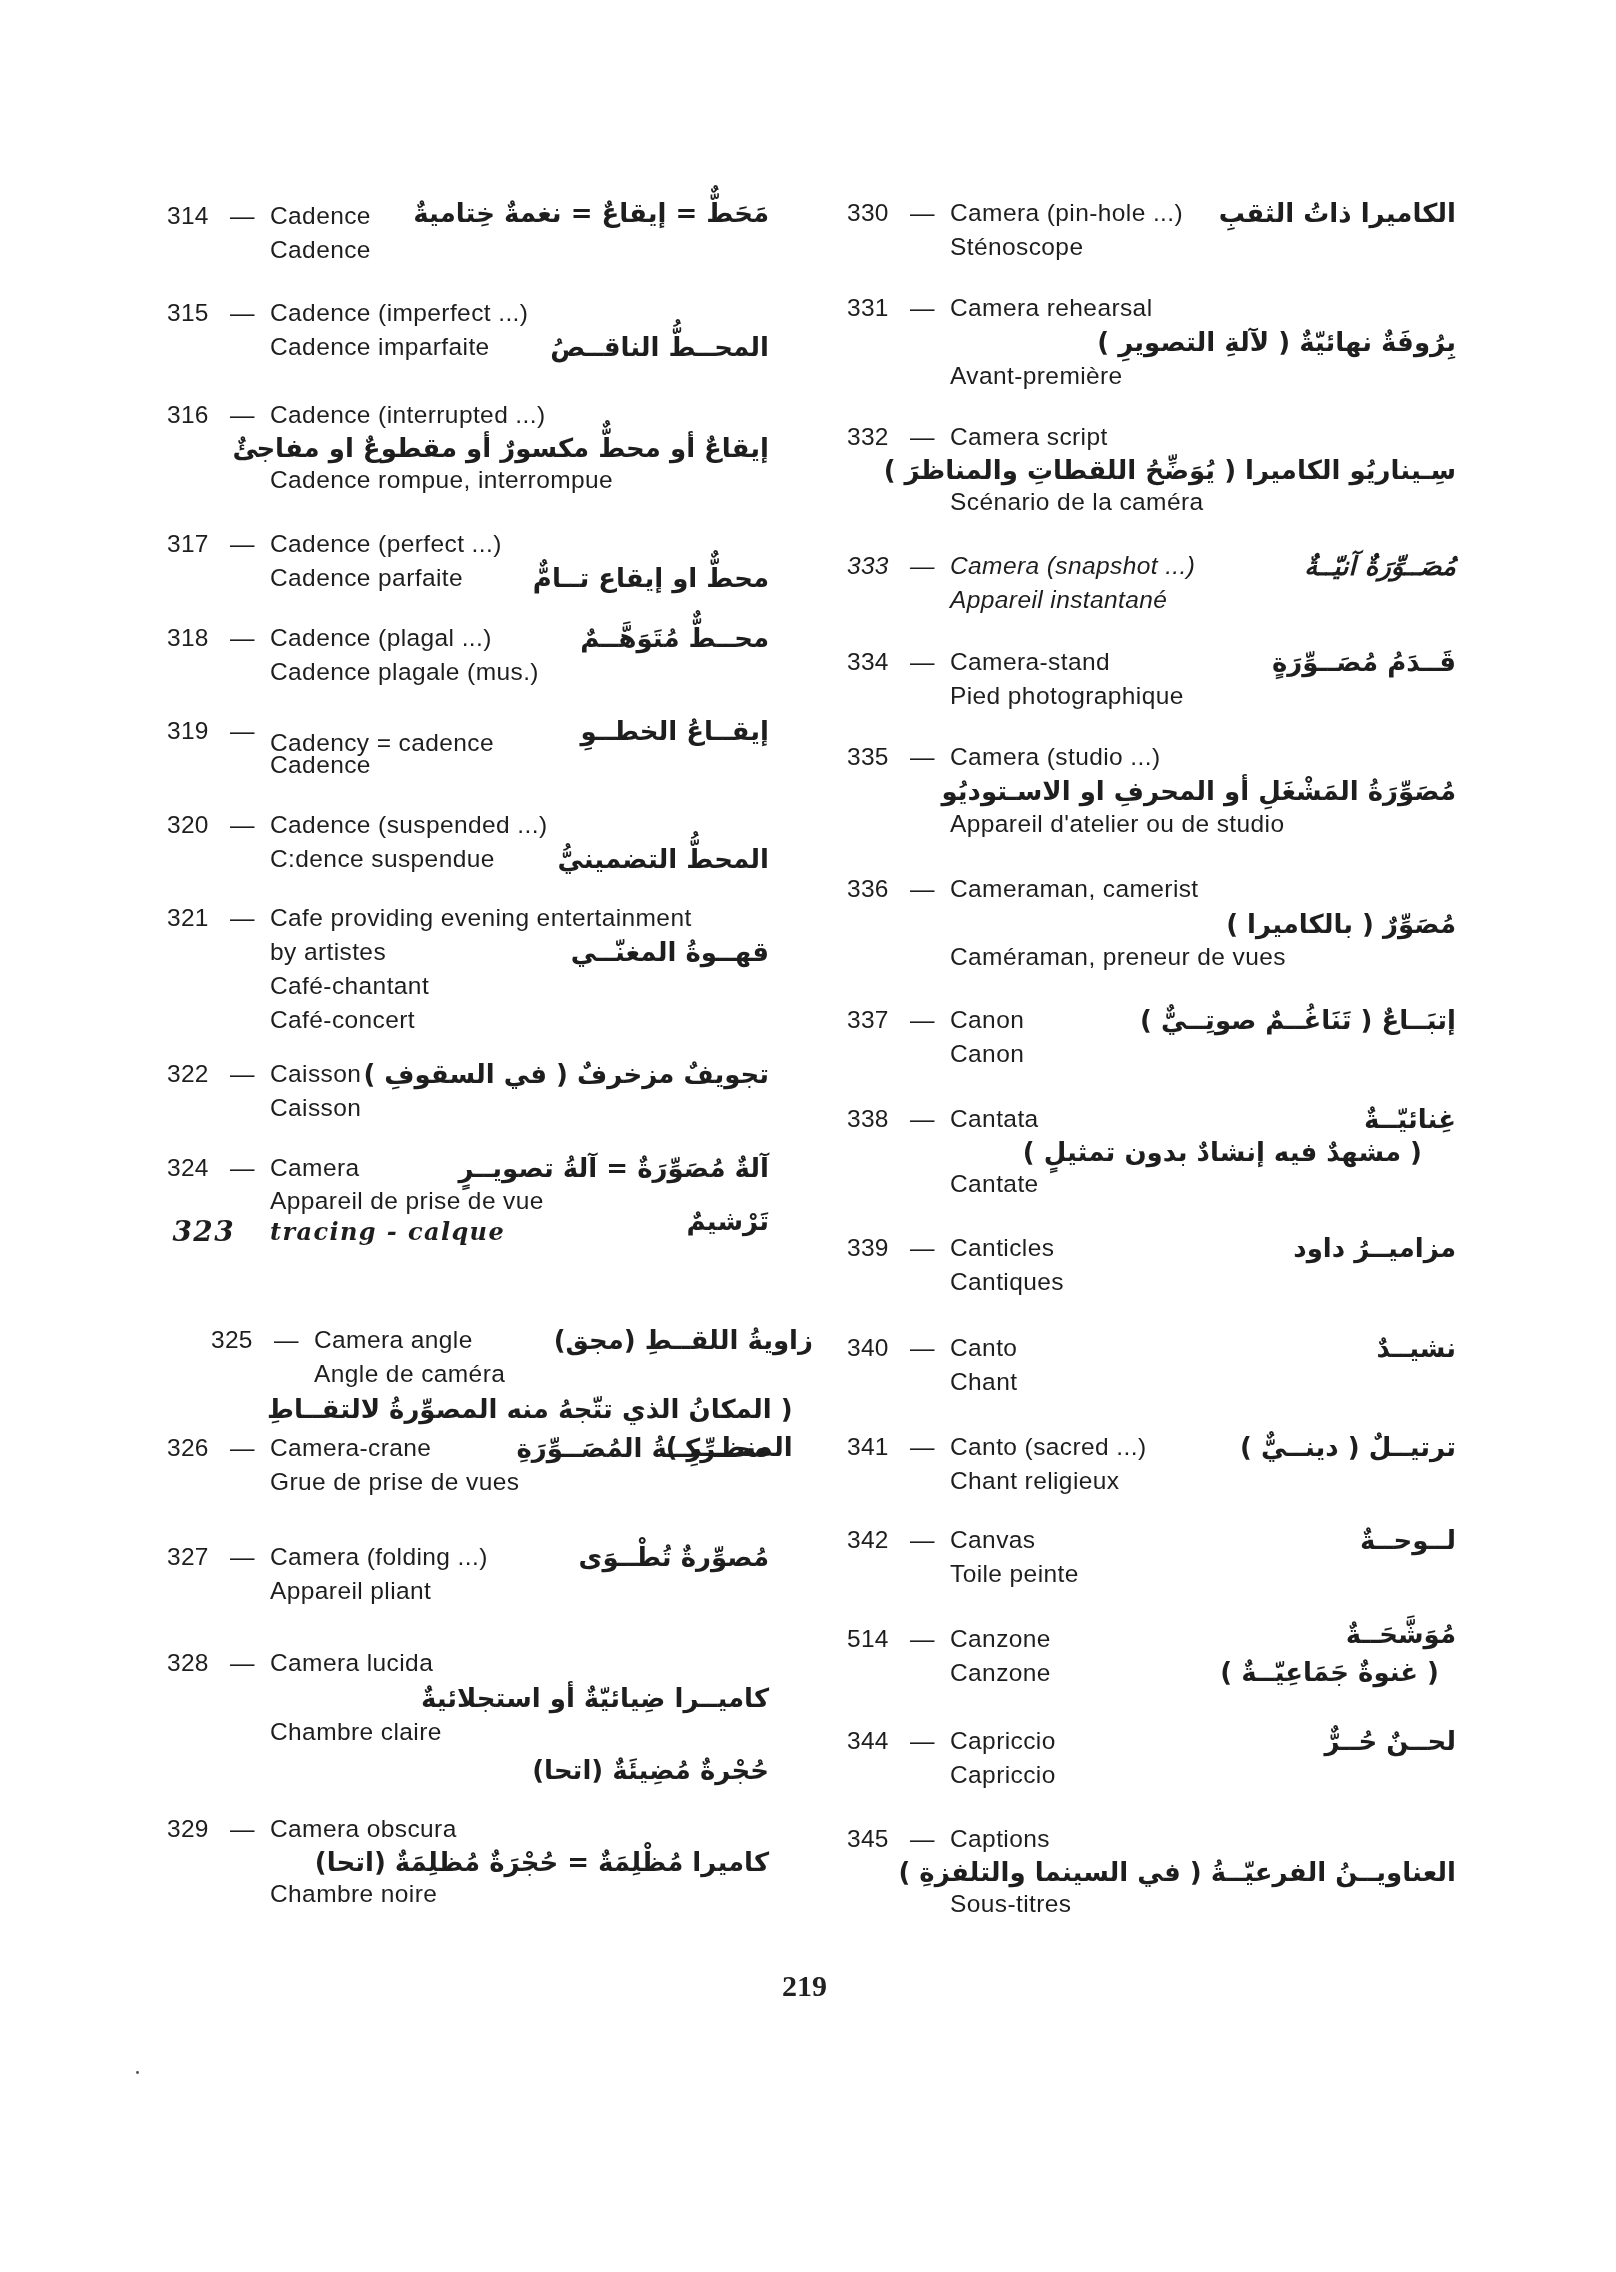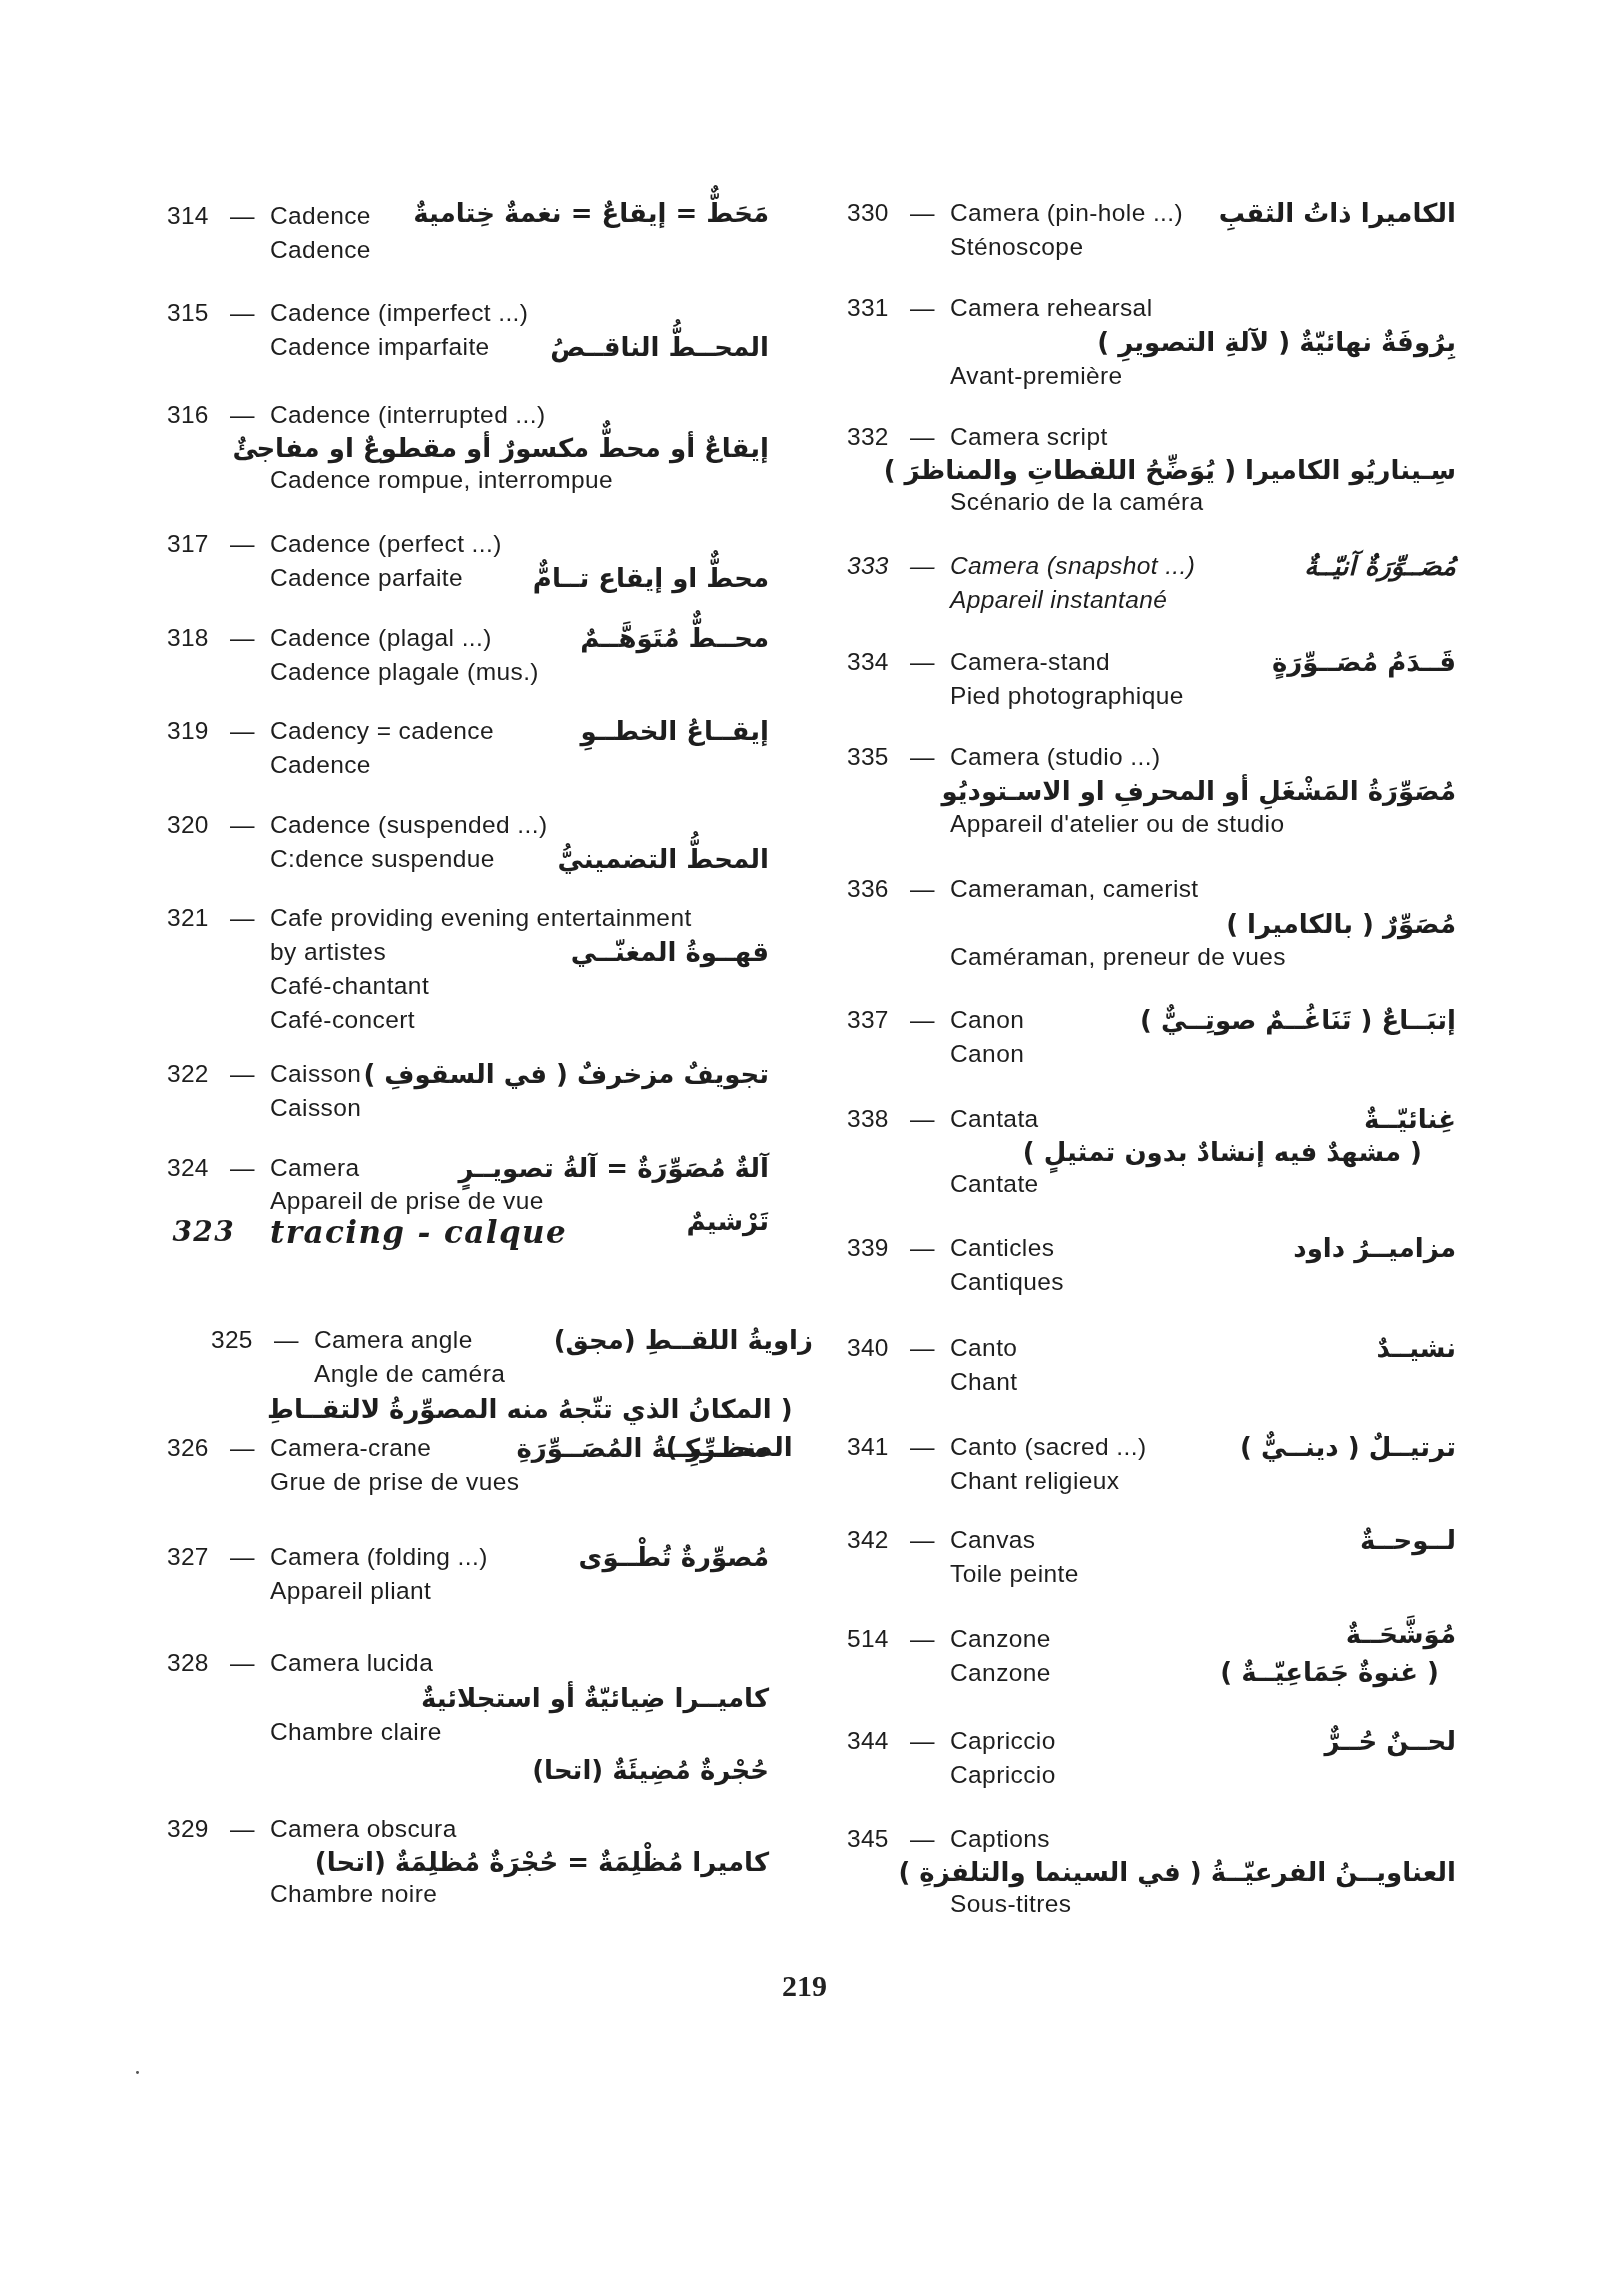--- a/index.html
+++ b/index.html
@@ -62,21 +62,21 @@
       <span class="num">318</span>
       <span class="dash">—</span>
       <span class="en" style="top:0">Cadence (plagal ...)</span>
       <span class="ar" style="top:0">محــطٌّ مُتَوَهَّــمٌ</span>
       <span class="fr" style="top:34px">Cadence plagale (mus.)</span>
     </div>
 
     <div class="entry" style="top:714px;width:602px;height:68px;">
       <span class="num">319</span>
       <span class="dash">—</span>
-      <span class="en" style="top:0">Cadency = cadence</span>
+      <span class="en" style="top:12px">Cadency = cadence</span>
       <span class="ar" style="top:0">إيقــاعُ الخطــوِ</span>
       <span class="fr" style="top:34px">Cadence</span>
     </div>
 
     <div class="entry" style="top:808px;width:602px;height:68px;">
       <span class="num">320</span>
       <span class="dash">—</span>
       <span class="en" style="top:0">Cadence (suspended ...)</span>
       <span class="fr" style="top:34px">C:dence suspendue</span>
       <span class="ar" style="top:34px">المحطُّ التضمينيُّ</span>
@@ -103,21 +103,21 @@
     <div class="entry" style="top:1151px;width:602px;height:68px;">
       <span class="num">324</span>
       <span class="dash">—</span>
       <span class="en" style="top:0">Camera</span>
       <span class="ar" style="top:0">آلةٌ مُصَوِّرَةٌ = آلةُ تصويــرٍ</span>
       <span class="fr" style="top:33px">Appareil de prise de vue</span>
     </div>
 
     <div class="entry" style="top:1215px;width:602px;height:34px;">
       <span class="num hand" style="left:5.4px;font-size:28px;">323</span>
-      <span class="en hand" style="top:0;font-size:31px;">tracing - calque</span>
+      <span class="en hand" style="top:0;font-size:24px;">tracing - calque</span>
       <span class="ar" style="top:-11px">تَرْشيمٌ</span>
     </div>
 
     <div class="entry" style="top:1323px;width:602px;height:150px;margin-left:44px;">
       <span class="num">325</span>
       <span class="dash">—</span>
       <span class="en" style="top:0">Camera angle</span>
       <span class="ar" style="top:0">زاويةُ اللقــطِ (مجق)</span>
       <span class="fr" style="top:34px">Angle de caméra</span>
       <span class="ar" style="top:69px;right:20.4px;">( المكانُ الذي تتّجهُ منه المصوِّرةُ لالتقــاطِ</span>

